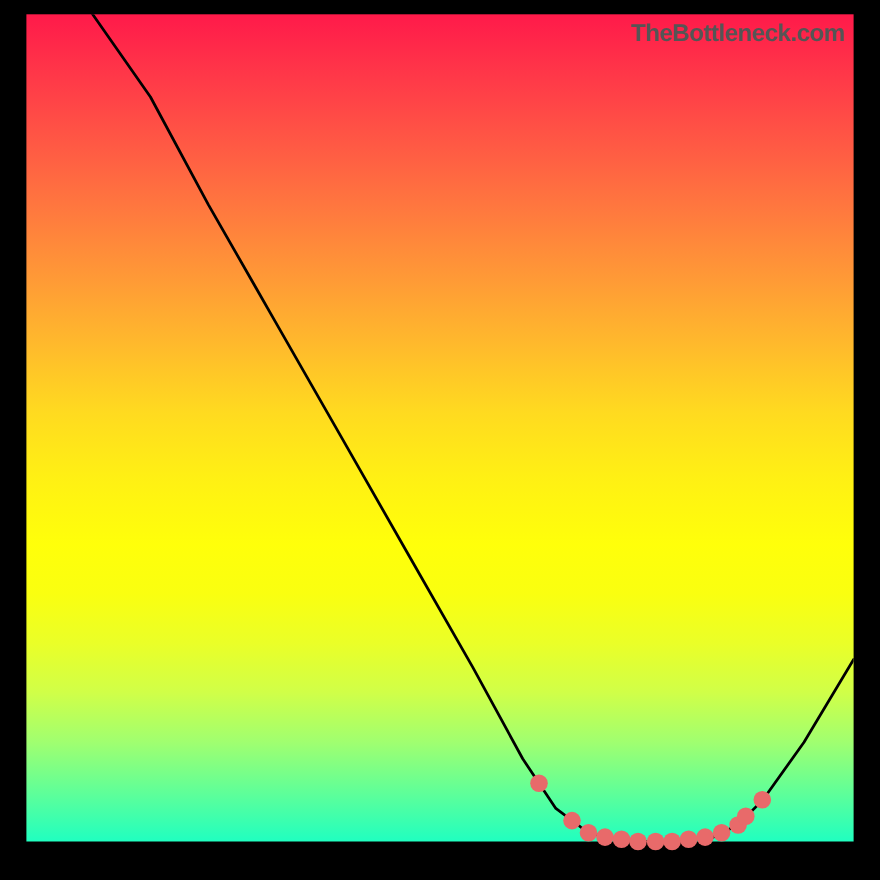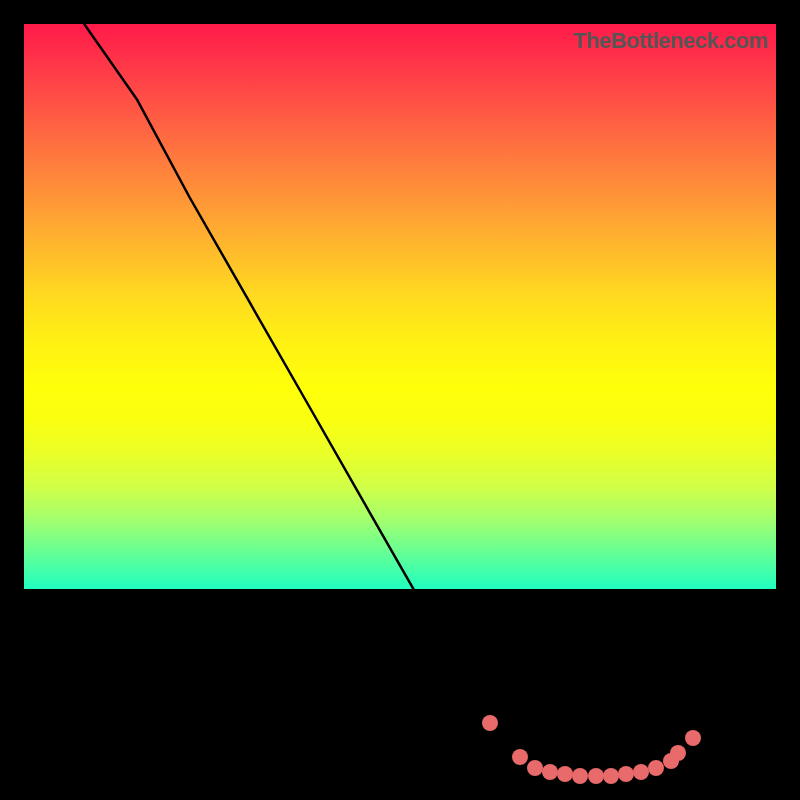--- a/index.html
+++ b/index.html
@@ -1,22 +1,22 @@
 <!DOCTYPE html>
 <html><head>
 <meta charset="utf-8">
 <style>
 * { margin: 0; padding: 0; box-sizing: border-box; }
 html, body { width: 800px; height: 800px; background: #000; overflow: hidden; }
 .chart-container {
   position: absolute;
   left: 24px;
-  top: 24px;
+  top: 13px;
   width: 752px;
-  height: 565px;
+  height: 752px;
   background: linear-gradient(to bottom,
     #ff1a4a 0%,
     #ff3a48 8%,
     #ff5a44 16%,
     #ff7a3e 24%,
     #ff9a36 32%,
     #ffba2c 40%,
     #ffda20 48%,
     #fff014 56%,
     #ffff0a 64%,

